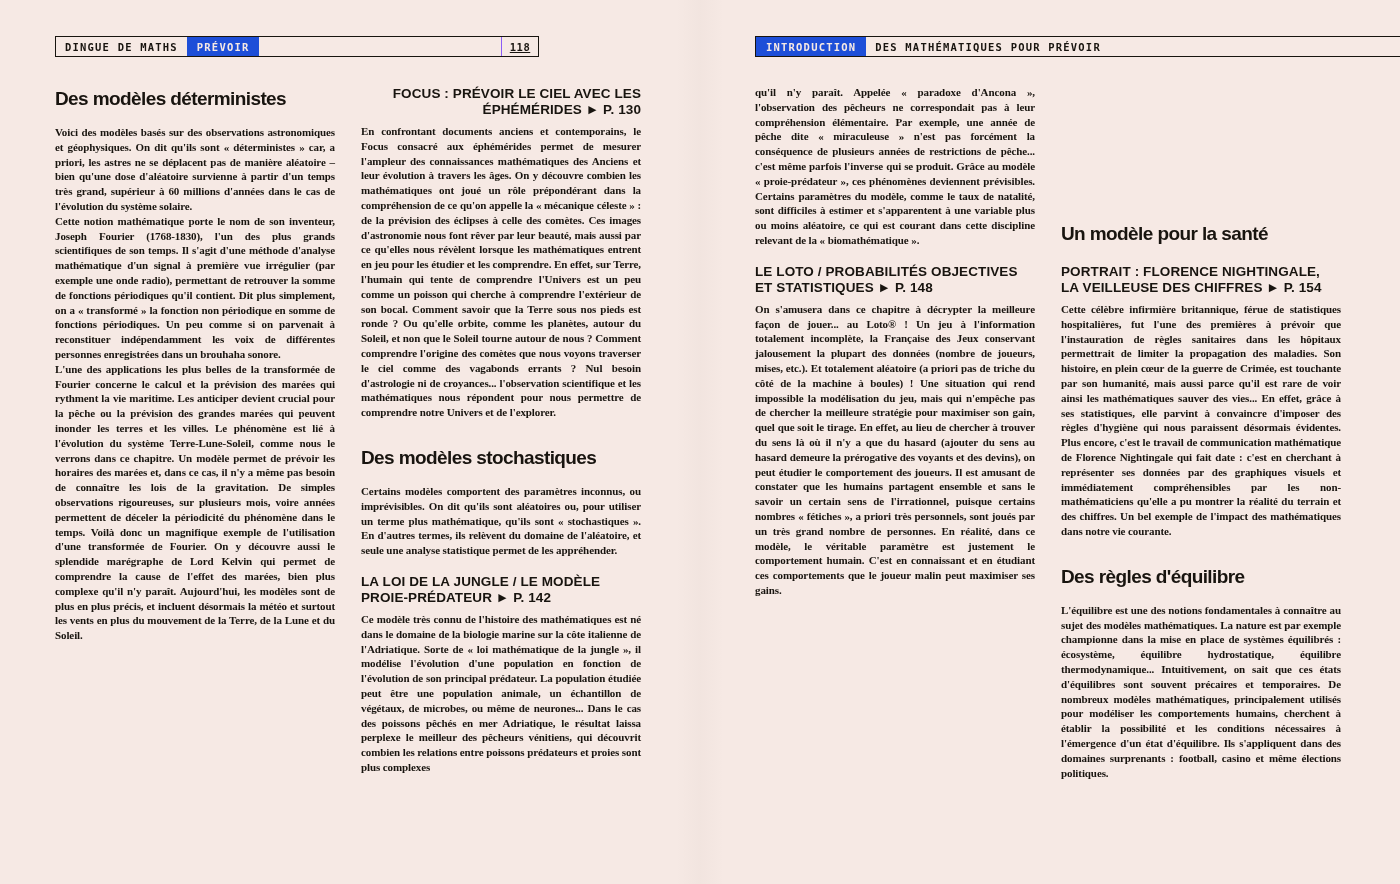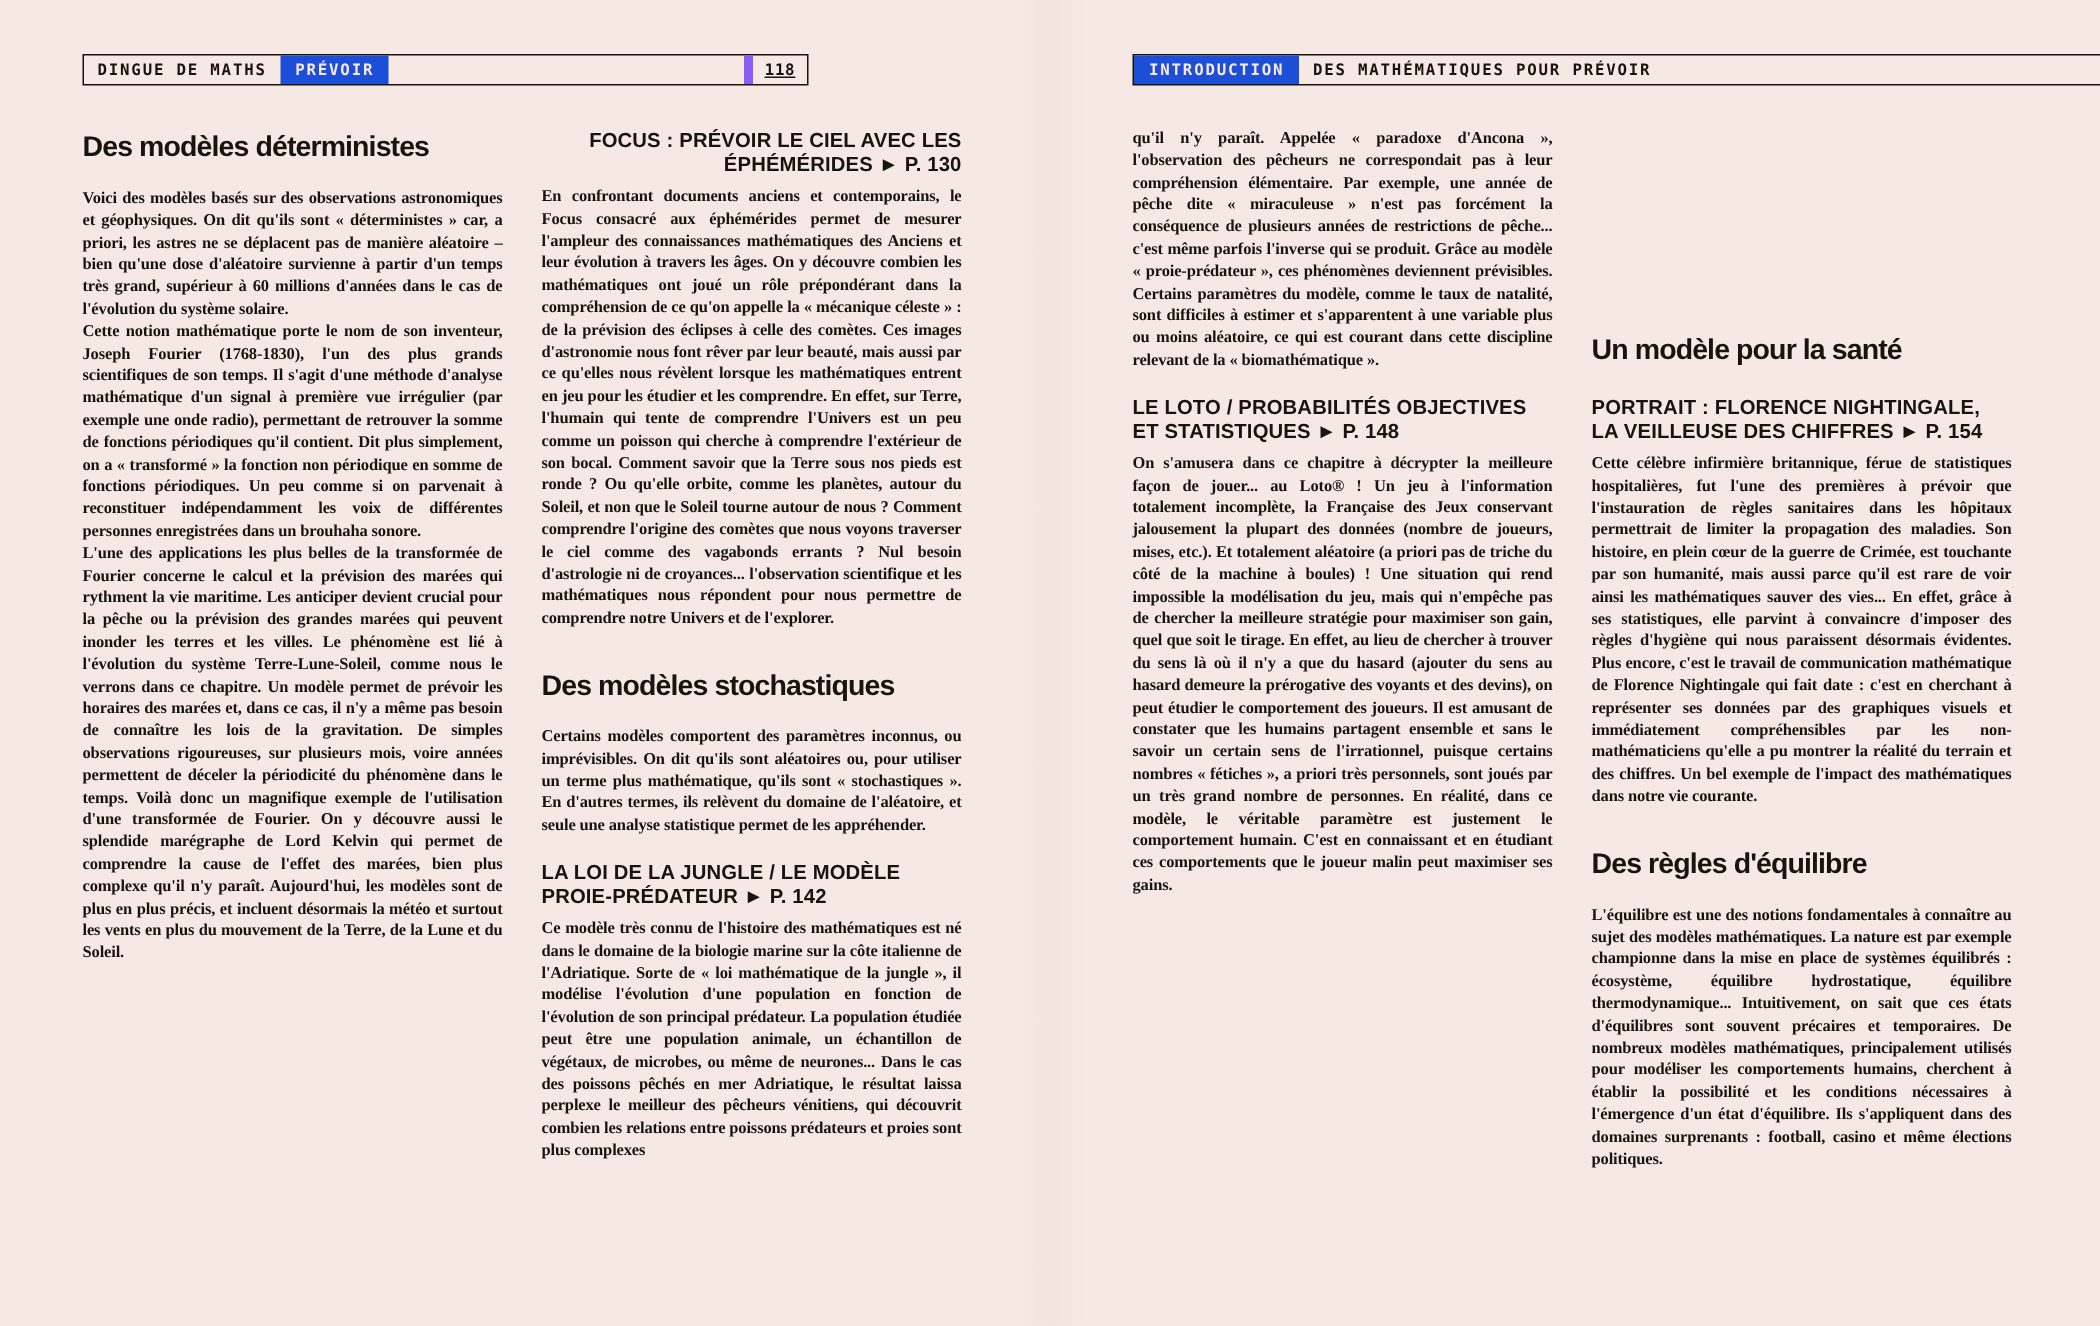--- a/index.html
+++ b/index.html
@@ -28,21 +28,21 @@
   .page--left  .pageheader { width: 484px; justify-content: center; }
   .page--right .pageheader { width: 697px; }
   .runhead-label { display: flex; align-items: center; padding: 0 9px; white-space: nowrap; }
   .runhead-badge {
     display: flex; align-items: center; padding: 0 10px;
     background: #1d4ed8; color: #f6e9e4; white-space: nowrap;
   }
   .runhead-spacer { flex: 1; }
   .runhead-pagenum {
     display: flex; align-items: center; justify-content: center;
-    width: 36px; border-left: 6px solid #8b5cf6;
+    width: 36px; border-left: 1px solid #8b5cf6;
     letter-spacing: 0.5px;
     text-decoration: underline;
   }
 
   
   .cols {
     position: absolute; top: 85px; left: 55px;
     display: flex; gap: 26px;
   }
   .page--left  .cols { width: 587px; }

